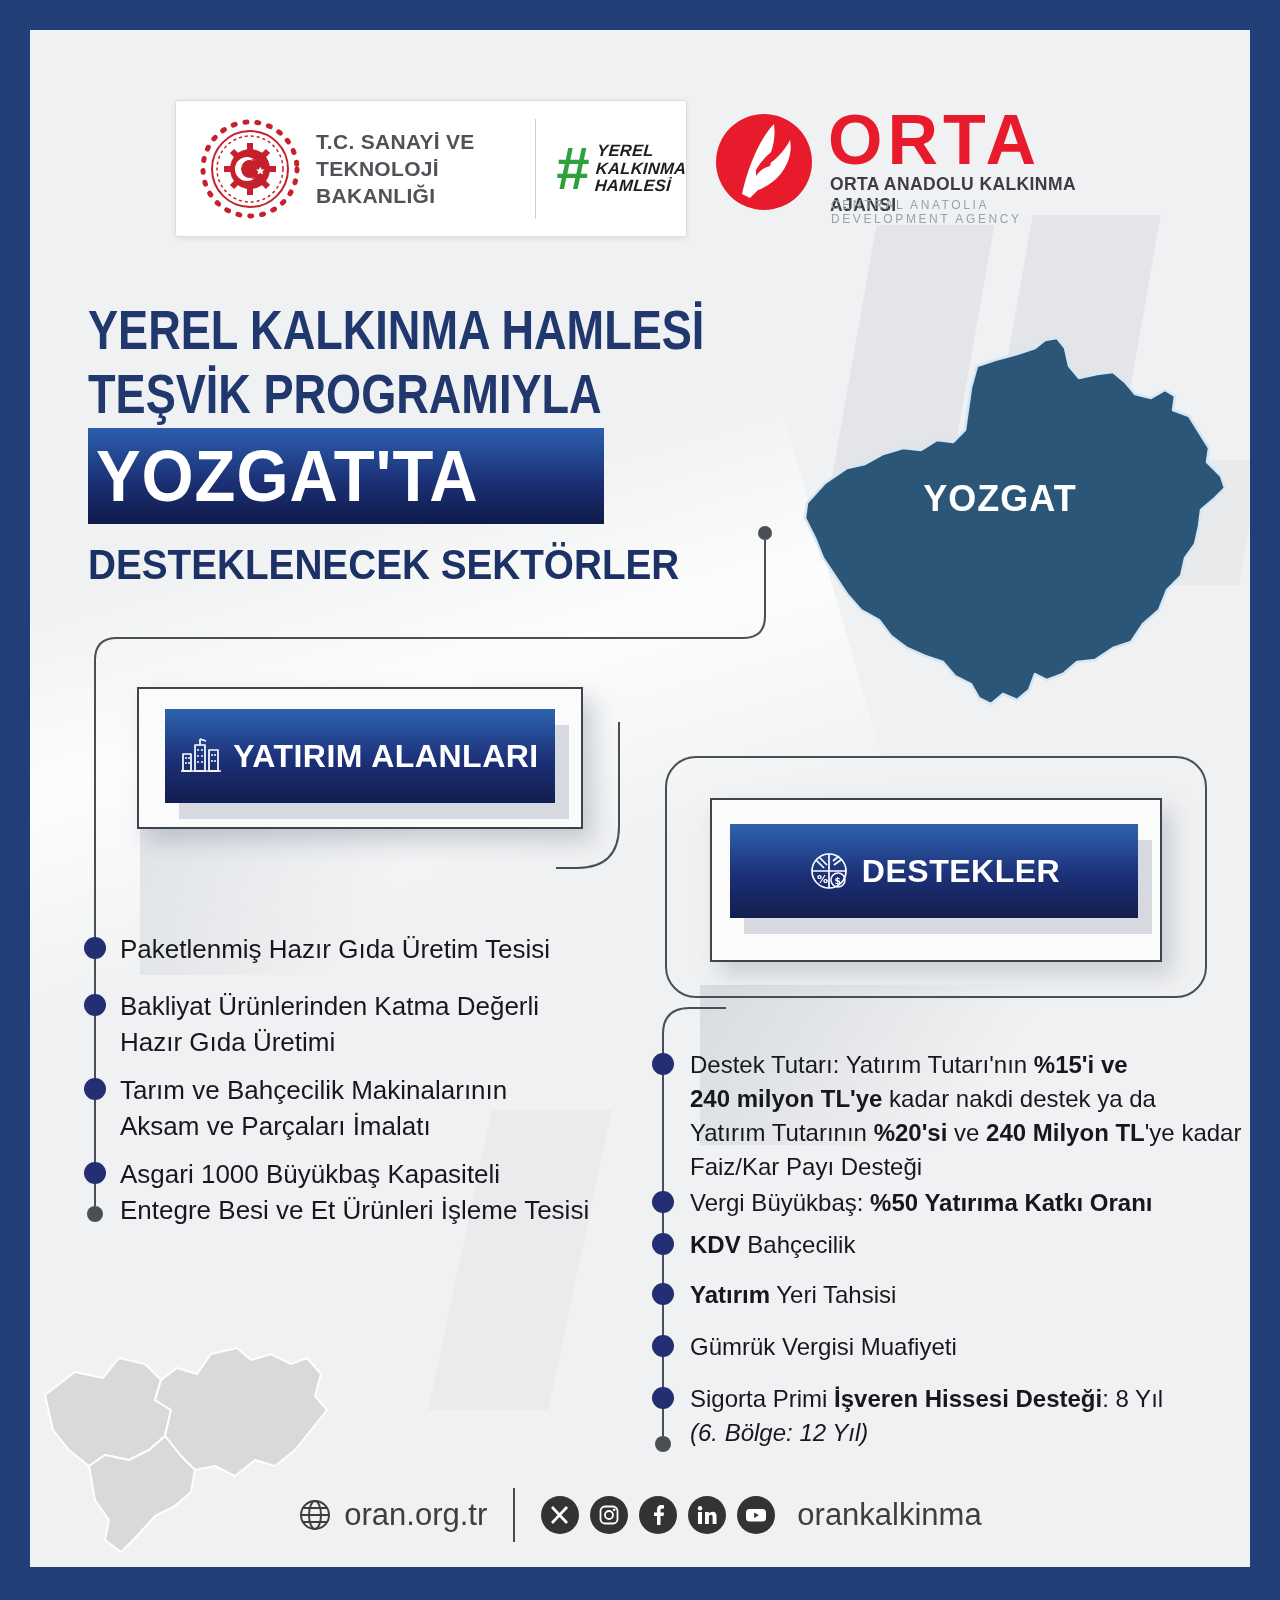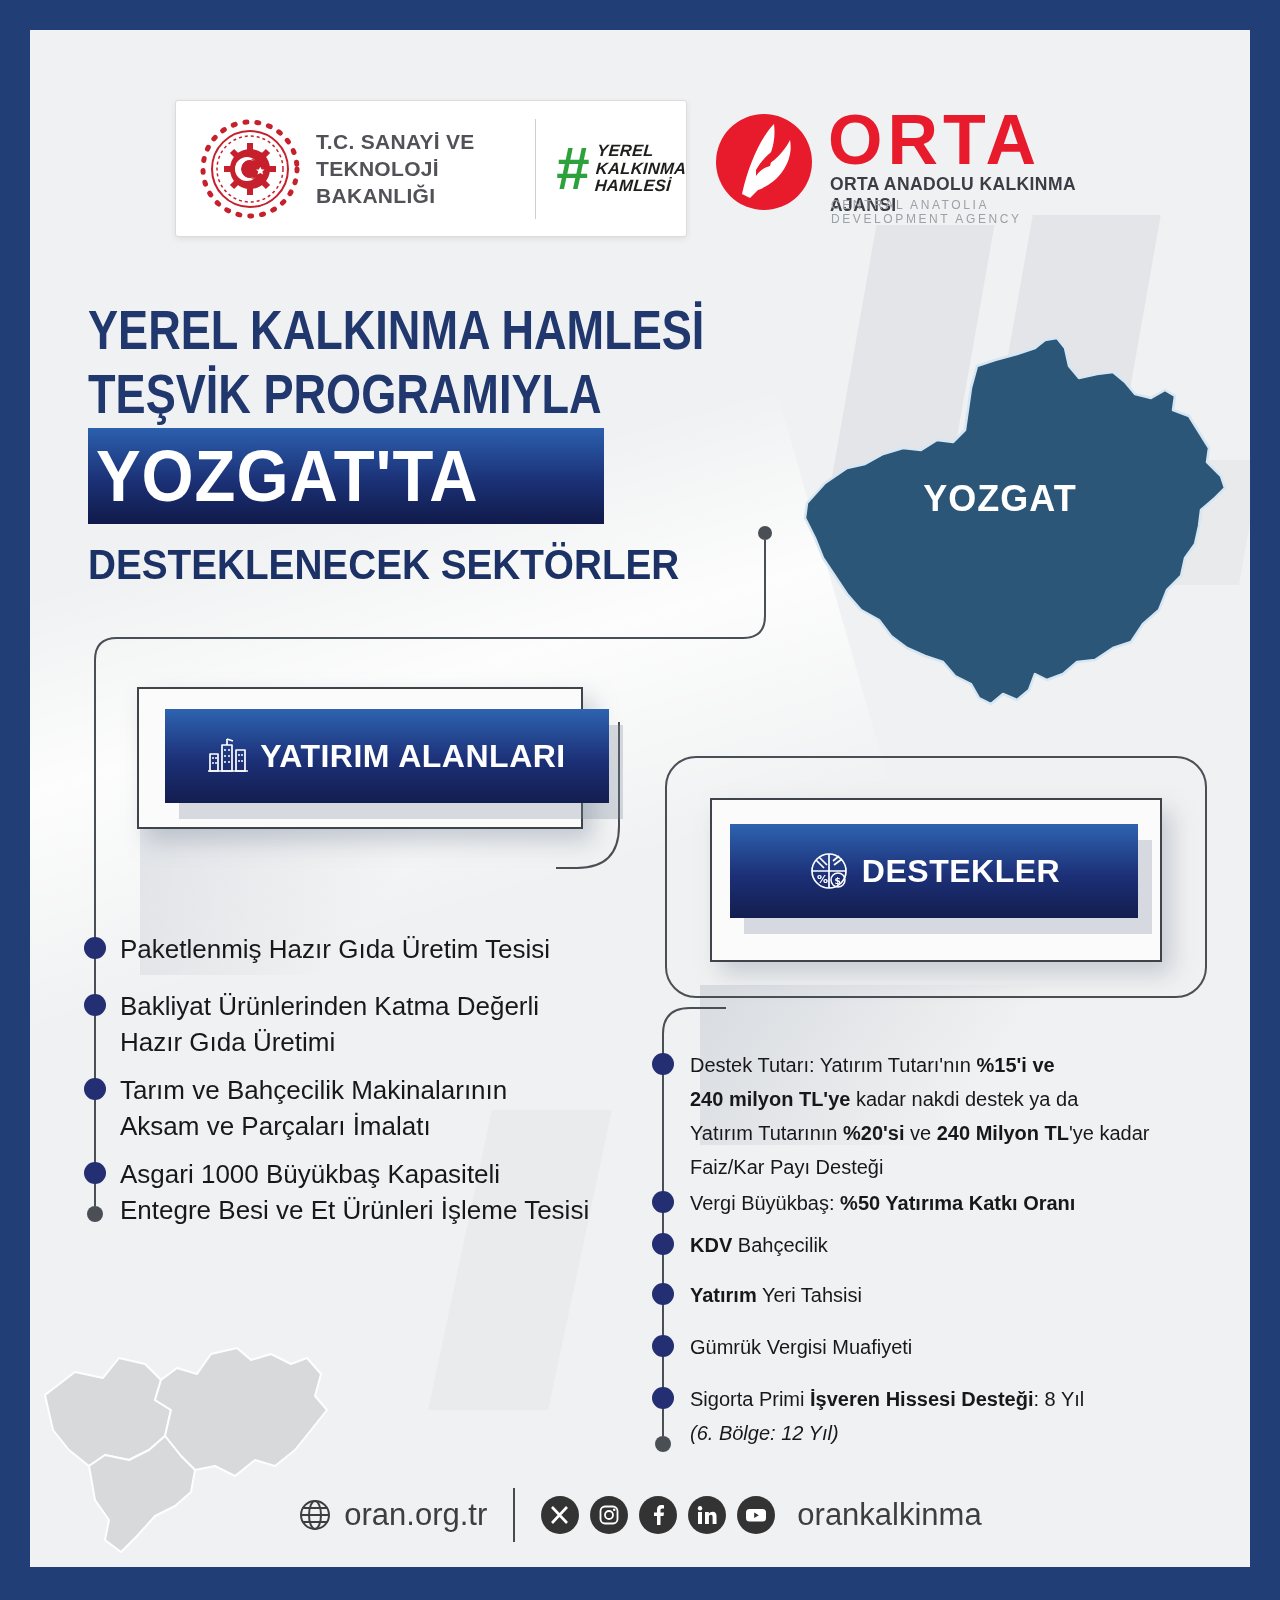--- a/index.html
+++ b/index.html
@@ -50,30 +50,30 @@
   #yozgat-map{position:absolute;left:795px;top:318px;width:440px;height:392px;z-index:4;}
   #map-label{position:absolute;left:900px;top:478px;width:200px;text-align:center;color:#fff;font-weight:800;font-size:36px;letter-spacing:1px;z-index:5;}
   
   #decor-svg{position:absolute;left:0;top:0;width:1280px;height:1600px;z-index:3;pointer-events:none;}
   
   .outline-box{position:absolute;background:#fbfbfc;border:2px solid #3f444b;z-index:5;}
   #investment-box{left:137px;top:687px;width:442px;height:138px;box-shadow:10px 12px 22px rgba(125,137,155,.40);}
   #supports-box{left:710px;top:798px;width:448px;height:160px;box-shadow:10px 12px 22px rgba(125,137,155,.35);}
   .banner{position:absolute;background:linear-gradient(180deg,#2e63b0 0%,#1c3077 55%,#131d4f 100%);
     display:flex;align-items:center;justify-content:center;gap:12px;box-shadow:14px 16px 0 rgba(120,132,150,.28);}
-  #investment-banner{left:26px;top:20px;width:444px;height:94px;}
+  #investment-banner{left:26px;top:20px;width:390px;height:94px;}
   #supports-banner{left:18px;top:24px;width:408px;height:94px;}
   .banner-label{color:#fff;font-weight:800;font-size:32px;letter-spacing:.5px;white-space:nowrap;}
   
   .list-item{position:absolute;z-index:6;font-size:26px;line-height:36px;color:#17181b;white-space:nowrap;}
   .list-item .dot{position:absolute;left:0;width:22px;height:22px;border-radius:50%;background:#232f72;}
   #investment-list .list-item{left:84px;}
   #investment-list .dot{top:6px;}
   #investment-list .item-text{margin-left:36px;}
-  #supports-list .list-item{left:652px;font-size:20px;line-height:34px;}
+  #supports-list .list-item{left:652px;font-size:24px;line-height:34px;}
   #supports-list .dot{top:5px;}
   #supports-list .item-text{margin-left:38px;}
   
   #footer{position:absolute;left:30px;top:1488px;width:1220px;display:flex;align-items:center;justify-content:center;z-index:6;}
   #footer-website{display:flex;align-items:center;gap:12px;font-size:31px;color:#3e3e40;}
   #footer-divider{width:2px;height:54px;background:#4a4a4a;margin:0 26px;}
   #social-row{display:flex;align-items:center;gap:11px;margin-right:22px;}
   .social-circle{width:38px;height:38px;border-radius:50%;background:#333;display:flex;align-items:center;justify-content:center;}
   #footer-handle{font-size:31px;color:#3e3e40;}
   

